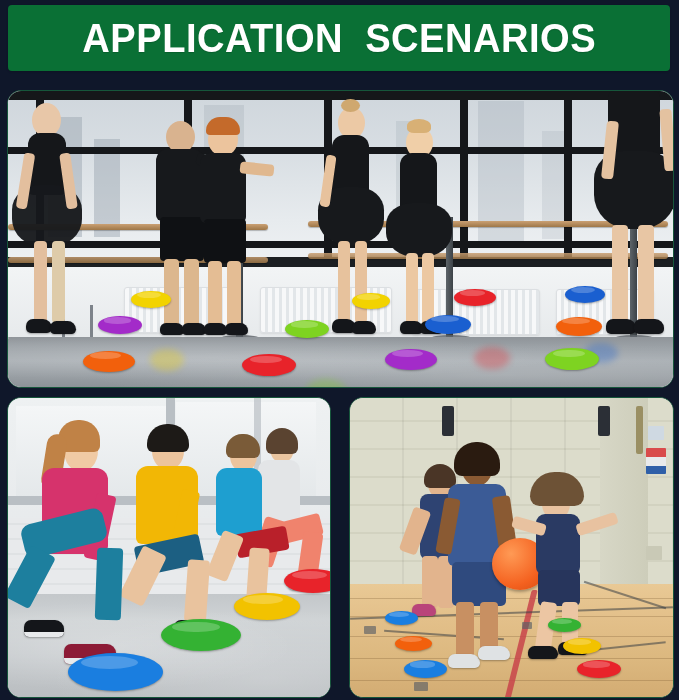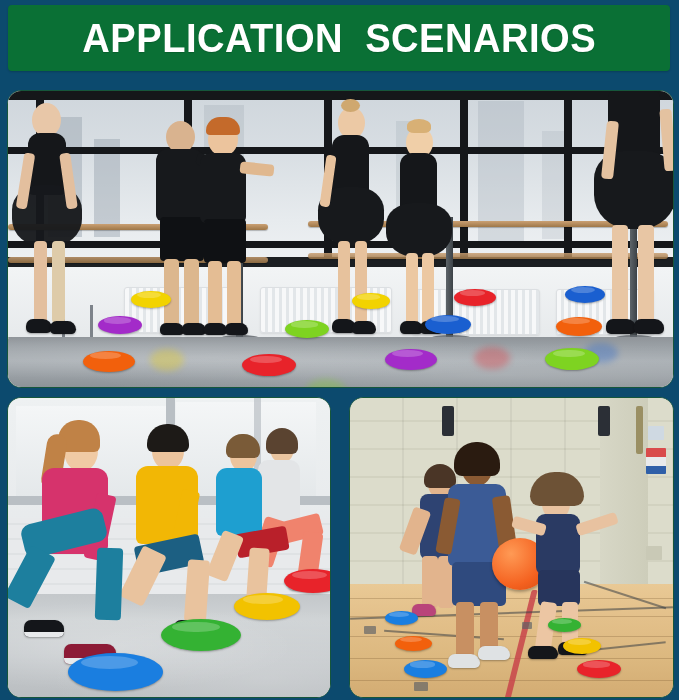--- a/index.html
+++ b/index.html
@@ -1,20 +1,20 @@
 <!DOCTYPE html>
 <html><head>
 <meta charset="utf-8">
 <style>
   html,body{margin:0;padding:0;background:#ffffff;}
   body{
     width:679px;height:700px;overflow:hidden;position:relative;
     font-family:"Liberation Sans","DejaVu Sans",sans-serif;
   }
-  .page{position:absolute;inset:0;background:#0c4a6e;}
+  .page{position:absolute;inset:0;background:#0f172a;}
 
   
   .banner{
     position:absolute;left:8px;top:5px;width:662px;height:66px;
     background:#0a7035;border-radius:4px;
     display:flex;align-items:center;justify-content:center;
     box-shadow:0 1px 2px rgba(0,0,0,.18);
   }
   .banner-title{
     color:#ffffff;font-weight:bold;font-size:41px;line-height:1;

